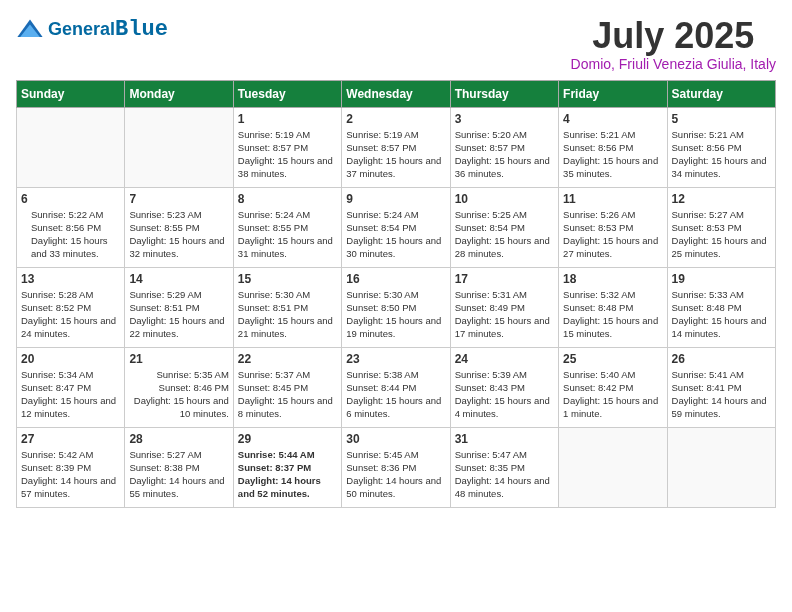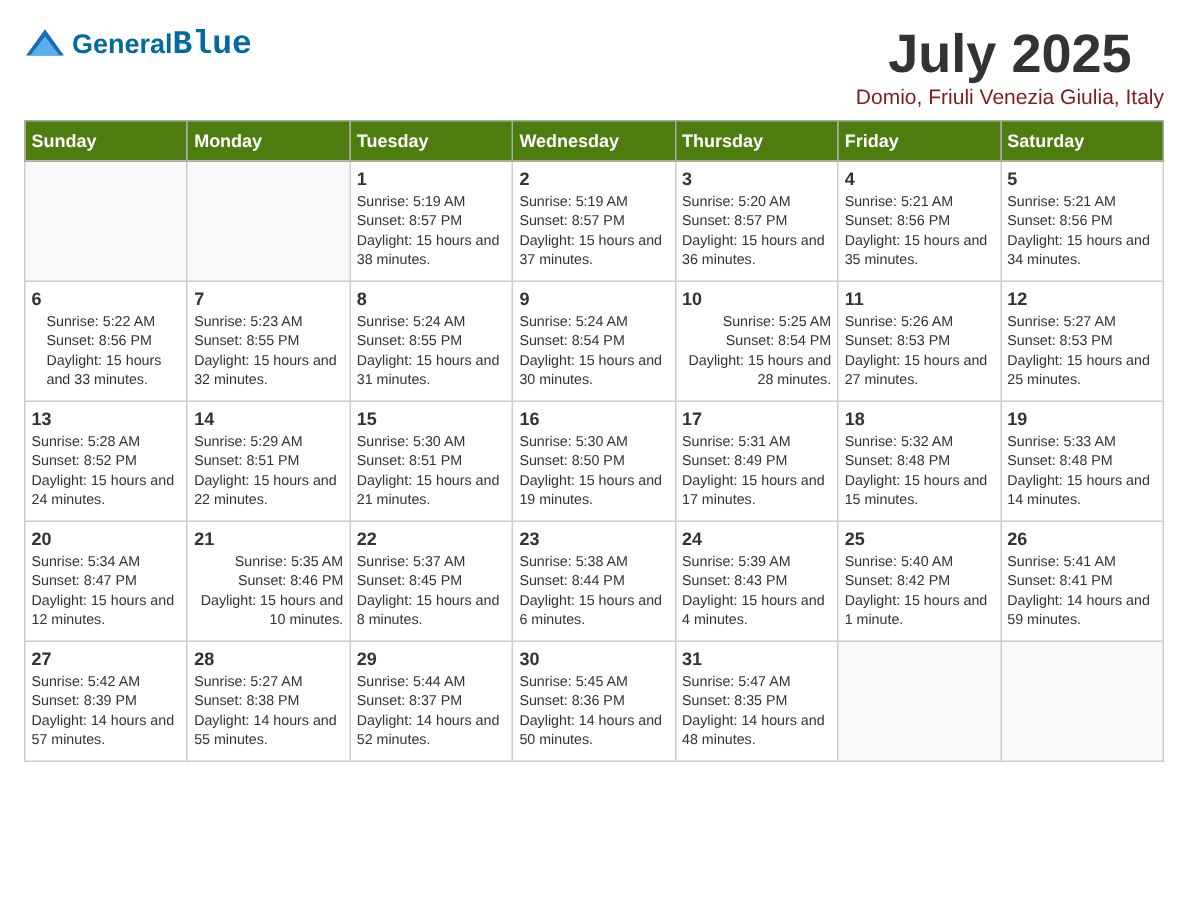--- a/index.html
+++ b/index.html
@@ -42,29 +42,29 @@
       text-align: center;
     }
     .month-title {
       font-size: 36px;
       font-weight: bold;
       color: #333;
       line-height: 1.1;
     }
     .location-title {
       font-size: 14px;
-      color: #7f1d1d;
+      color: #a21caf;
     }
     table {
       width: 100%;
       border-collapse: collapse;
       font-size: 10.5px;
     }
     thead tr th {
-      background-color: #4d7c0f;
+      background-color: #15803d;
       color: #fff;
       padding: 6px 4px;
       text-align: left;
       font-size: 12px;
       font-weight: bold;
       border: 1px solid #aaa;
     }
     tbody tr td {
       border: 1px solid #ccc;
       vertical-align: top;
@@ -176,21 +176,21 @@
 Daylight: 15 hours and 31 minutes.</div>
         </td>
         <td>
           <span class="day-number">9</span>
           <div class="day-info" style="white-space: pre-line;">Sunrise: 5:24 AM
 Sunset: 8:54 PM
 Daylight: 15 hours and 30 minutes.</div>
         </td>
         <td>
           <span class="day-number">10</span>
-          <div class="day-info" style="white-space: pre-line; text-align: right;">Sunrise: 5:25 AM
+          <div class="day-info" style="white-space: pre-line;">Sunrise: 5:25 AM
 Sunset: 8:54 PM
 Daylight: 15 hours and 28 minutes.</div>
         </td>
         <td>
           <span class="day-number">11</span>
           <div class="day-info" style="white-space: pre-line;">Sunrise: 5:26 AM
 Sunset: 8:53 PM
 Daylight: 15 hours and 27 minutes.</div>
         </td>
         <td>
@@ -296,21 +296,21 @@
 Daylight: 14 hours and 57 minutes.</div>
         </td>
         <td>
           <span class="day-number">28</span>
           <div class="day-info" style="white-space: pre-line;">Sunrise: 5:27 AM
 Sunset: 8:38 PM
 Daylight: 14 hours and 55 minutes.</div>
         </td>
         <td>
           <span class="day-number">29</span>
-          <div class="day-info" style="white-space: pre-line;">Sunrise: 5:44 AM
+          <div class="day-info" style="white-space: pre-line; font-weight: bold;">Sunrise: 5:44 AM
 Sunset: 8:37 PM
 Daylight: 14 hours and 52 minutes.</div>
         </td>
         <td>
           <span class="day-number">30</span>
           <div class="day-info" style="white-space: pre-line;">Sunrise: 5:45 AM
 Sunset: 8:36 PM
 Daylight: 14 hours and 50 minutes.</div>
         </td>
         <td>

